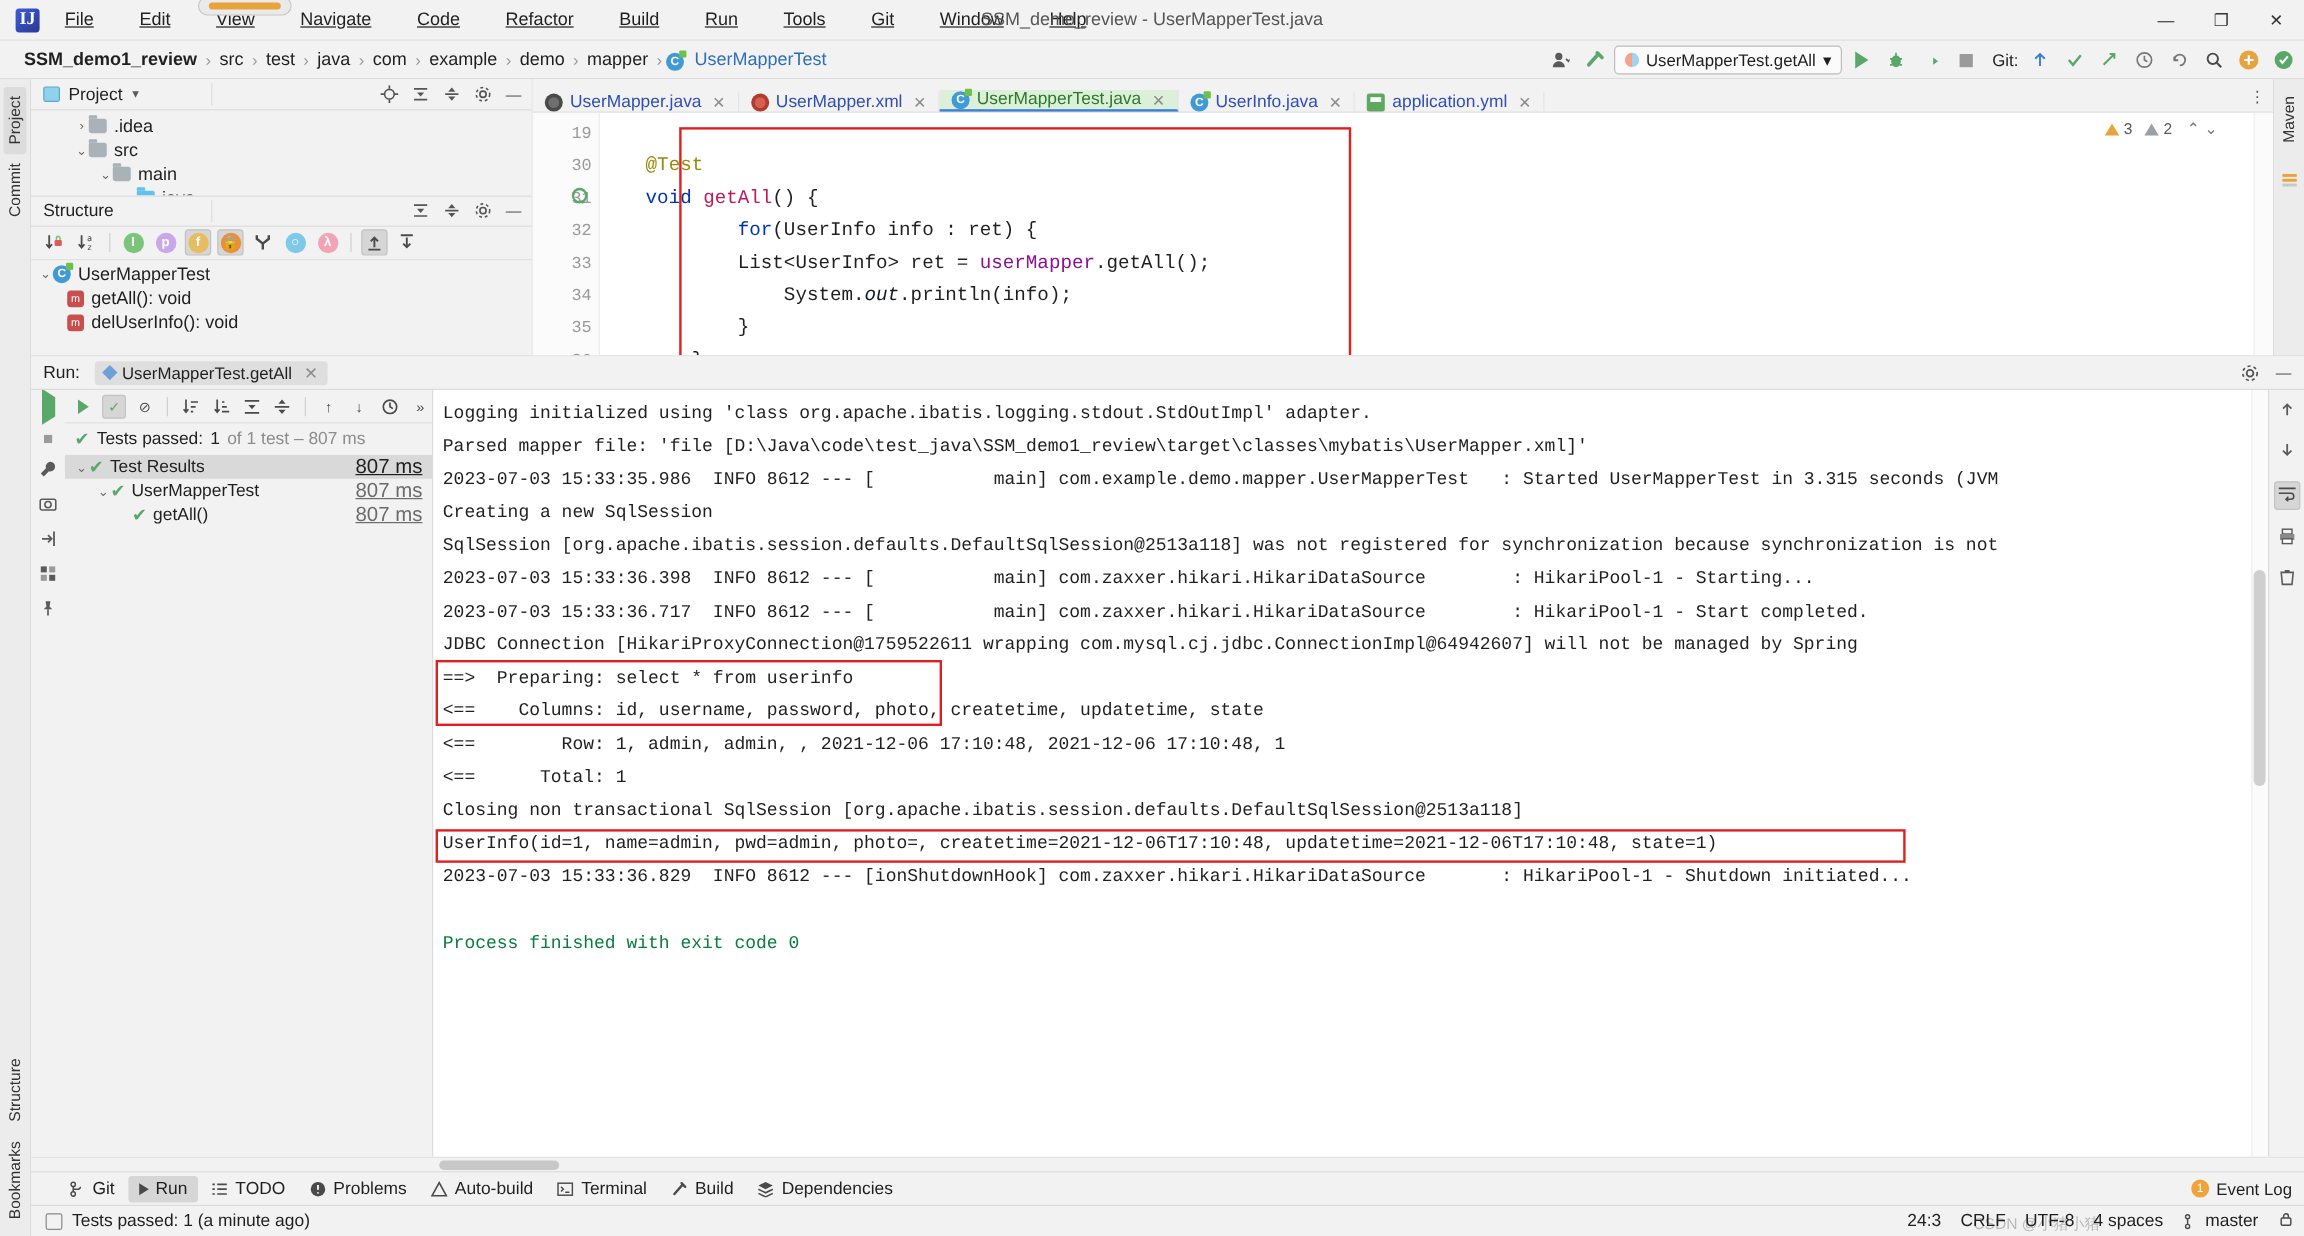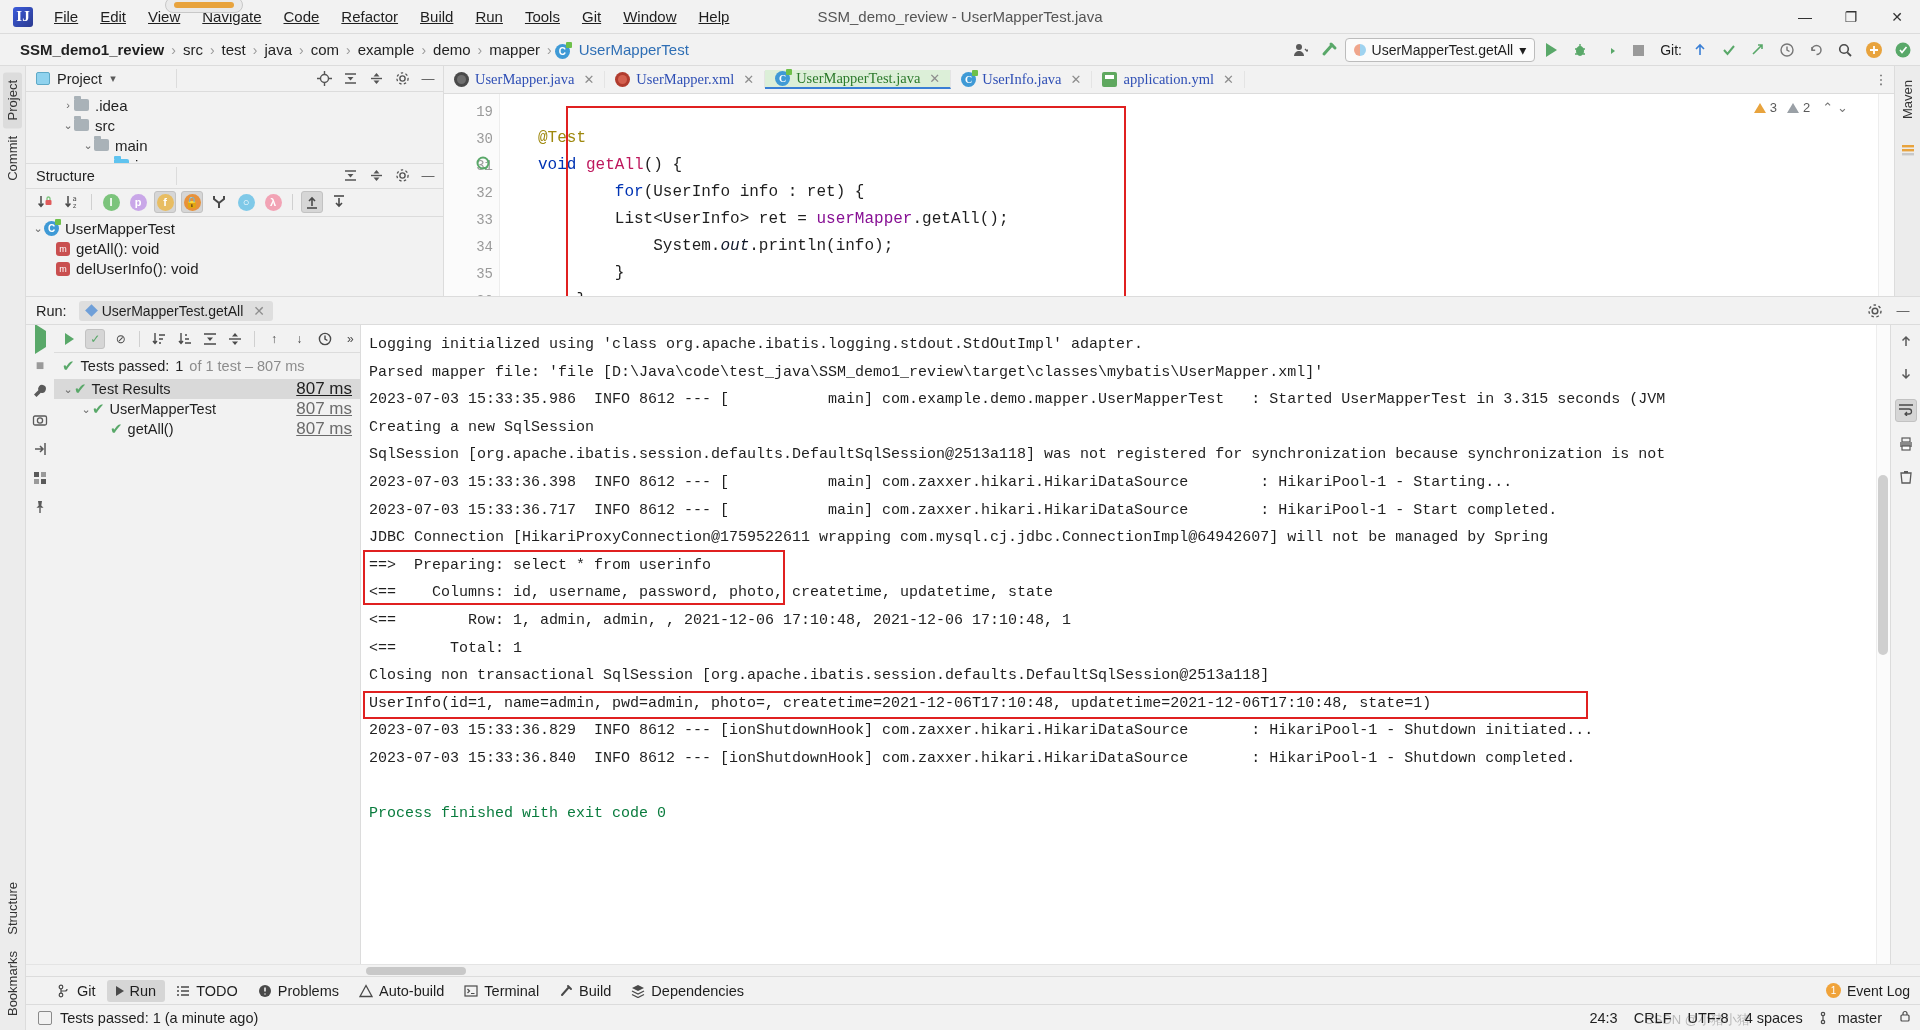--- a/index.html
+++ b/index.html
@@ -19,21 +19,21 @@
     background: #f2f2f2; border-bottom: 1px solid #dcdcdc;
     position: relative; flex: none;
   }
   .ij-logo {
     width: 20px; height: 20px; margin-left: 13px; margin-right: 10px;
     background: linear-gradient(135deg,#3b5bdb 0%,#2b3a8f 100%);
     border-radius: 3px; color:#fff; font-size:15px; font-weight:bold;
     display:flex; align-items:center; justify-content:center;
     font-family: "Liberation Serif", serif;
   }
-  .menu { display: flex; align-items: center; gap: 0px; }
+  .menu { display: flex; align-items: center; gap: 16px; }
   .menu-item {
     padding: 3px 11px; font-size: 15px; color: #1f1f1f; cursor: default;
     white-space: nowrap;
   }
   .menu-item .u { text-decoration: underline; }
   .win-title {
     position: absolute; left: 0; right: 0; text-align: center;
     font-size: 15px; color: #555; pointer-events: none;
   }
   .win-controls { position: absolute; right: 0; top: 0; display: flex; height: 34px; }
@@ -132,21 +132,21 @@
 
   .srow { display:flex; align-items:center; height:20px; padding-left:6px; white-space:nowrap; }
   .mico { width:14px; height:14px; border-radius:3px; background:#c94f4f; color:#fff; font-size:9px;
     display:flex; align-items:center; justify-content:center; margin-right:6px; flex:none; }
   .cico { width:15px; height:15px; border-radius:50%; background:#3f9ad6; color:#fff; font-size:10px; font-weight:bold;
     display:flex; align-items:center; justify-content:center; margin-right:6px; flex:none; position:relative; }
   .cico::after { content:''; position:absolute; right:-2px; top:-2px; width:6px; height:6px; background:#6ec04a; border-radius:1px; }
 
   
   .editor { flex:1; display:flex; flex-direction:column; min-width:0; background:#fff; }
-  .tabbar { height:28px; display:flex; align-items:center; background:#f2f2f2; border-bottom:1px solid #dcdcdc; position:relative;font-family:Liberation Serif, serif; }
+  .tabbar { height:28px; display:flex; align-items:flex-end; background:#f2f2f2; border-bottom:1px solid #dcdcdc; position:relative; }
   .etab { display:flex; align-items:center; gap:6px; padding:0 10px; font-size:14.5px; color:#1f1f1f; border-right:1px solid #e4e4e4; white-space:nowrap; }
   .etab.sel { background:#dcefd8; border-bottom:2px solid #3a7fd5; }
   .etab .x { color:#8d8d8d; font-size:13px; margin-left:3px; }
   .tabicon { width:15px; height:15px; flex:none; }
   .ico-java { border-radius:50%; background:#4a4a4a; position:relative; }
   .ico-java::after { content:''; position:absolute; left:3px; top:3px; width:9px; height:9px; background:#6f6f6f; border-radius:50%; }
   .ico-xml { border-radius:50%; background:#b13c2e; position:relative; }
   .ico-xml::after { content:''; position:absolute; left:3px; top:3px; width:9px; height:9px; background:#d4604f; border-radius:50%; }
   .ico-test { border-radius:50%; background:#3f9ad6; color:#fff; font-size:10px; font-weight:bold;
     display:flex; align-items:center; justify-content:center; position:relative; }
@@ -775,21 +775,20 @@
             <div class="conline">2023-07-03 15:33:36.398  INFO 8612 --- [           main] com.zaxxer.hikari.HikariDataSource        : HikariPool-1 - Starting...</div>
             <div class="conline">2023-07-03 15:33:36.717  INFO 8612 --- [           main] com.zaxxer.hikari.HikariDataSource        : HikariPool-1 - Start completed.</div>
             <div class="conline">JDBC Connection [HikariProxyConnection@1759522611 wrapping com.mysql.cj.jdbc.ConnectionImpl@64942607] will not be managed by Spring</div>
             <div class="conline">==&gt;  Preparing: select * from userinfo</div>
             <div class="conline">&lt;==    Columns: id, username, password, photo, createtime, updatetime, state</div>
             <div class="conline">&lt;==        Row: 1, admin, admin, , 2021-12-06 17:10:48, 2021-12-06 17:10:48, 1</div>
             <div class="conline">&lt;==      Total: 1</div>
             <div class="conline">Closing non transactional SqlSession [org.apache.ibatis.session.defaults.DefaultSqlSession@2513a118]</div>
             <div class="conline">UserInfo(id=1, name=admin, pwd=admin, photo=, createtime=2021-12-06T17:10:48, updatetime=2021-12-06T17:10:48, state=1)</div>
             <div class="conline">2023-07-03 15:33:36.829  INFO 8612 --- [ionShutdownHook] com.zaxxer.hikari.HikariDataSource       : HikariPool-1 - Shutdown initiated...</div>
-            <div class="conline">2023-07-03 15:33:36.840  INFO 8612 --- [ionShutdownHook] com.zaxxer.hikari.HikariDataSource       : HikariPool-1 - Shutdown completed.</div>
             <div class="conline"></div>
             <div class="conline green">Process finished with exit code 0</div>
 
             <div class="cbox" style="left:2px; top:225px; width:422px; height:55px;"></div>
             <div class="cbox" style="left:2px; top:366px; width:1225px; height:28px;"></div>
 
             <div class="conscroll">
               <div class="conthumb"></div>
             </div>
           </div>

